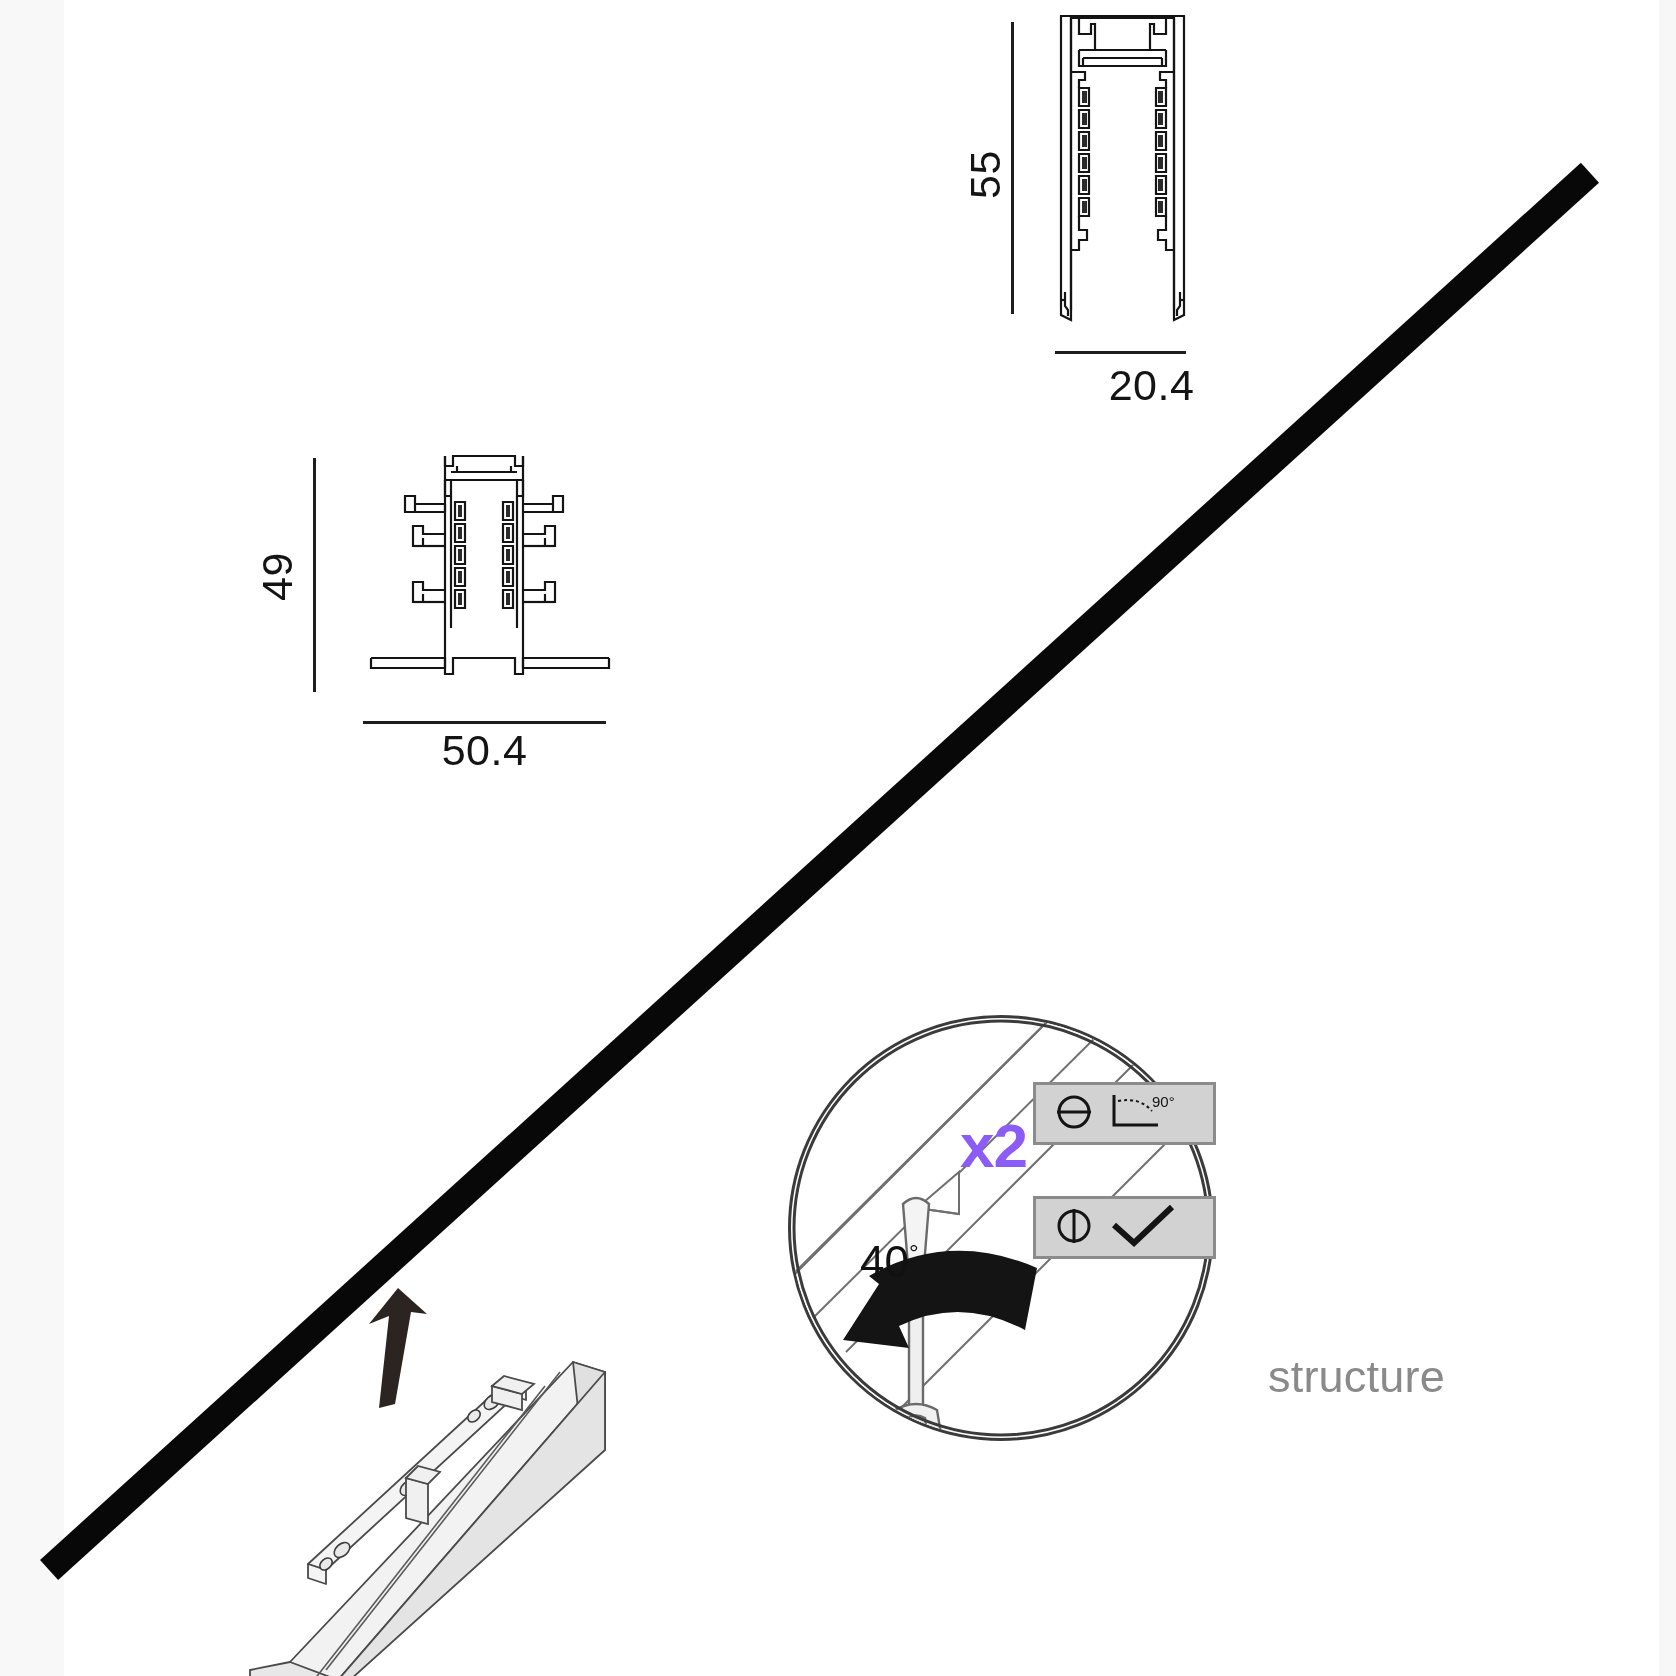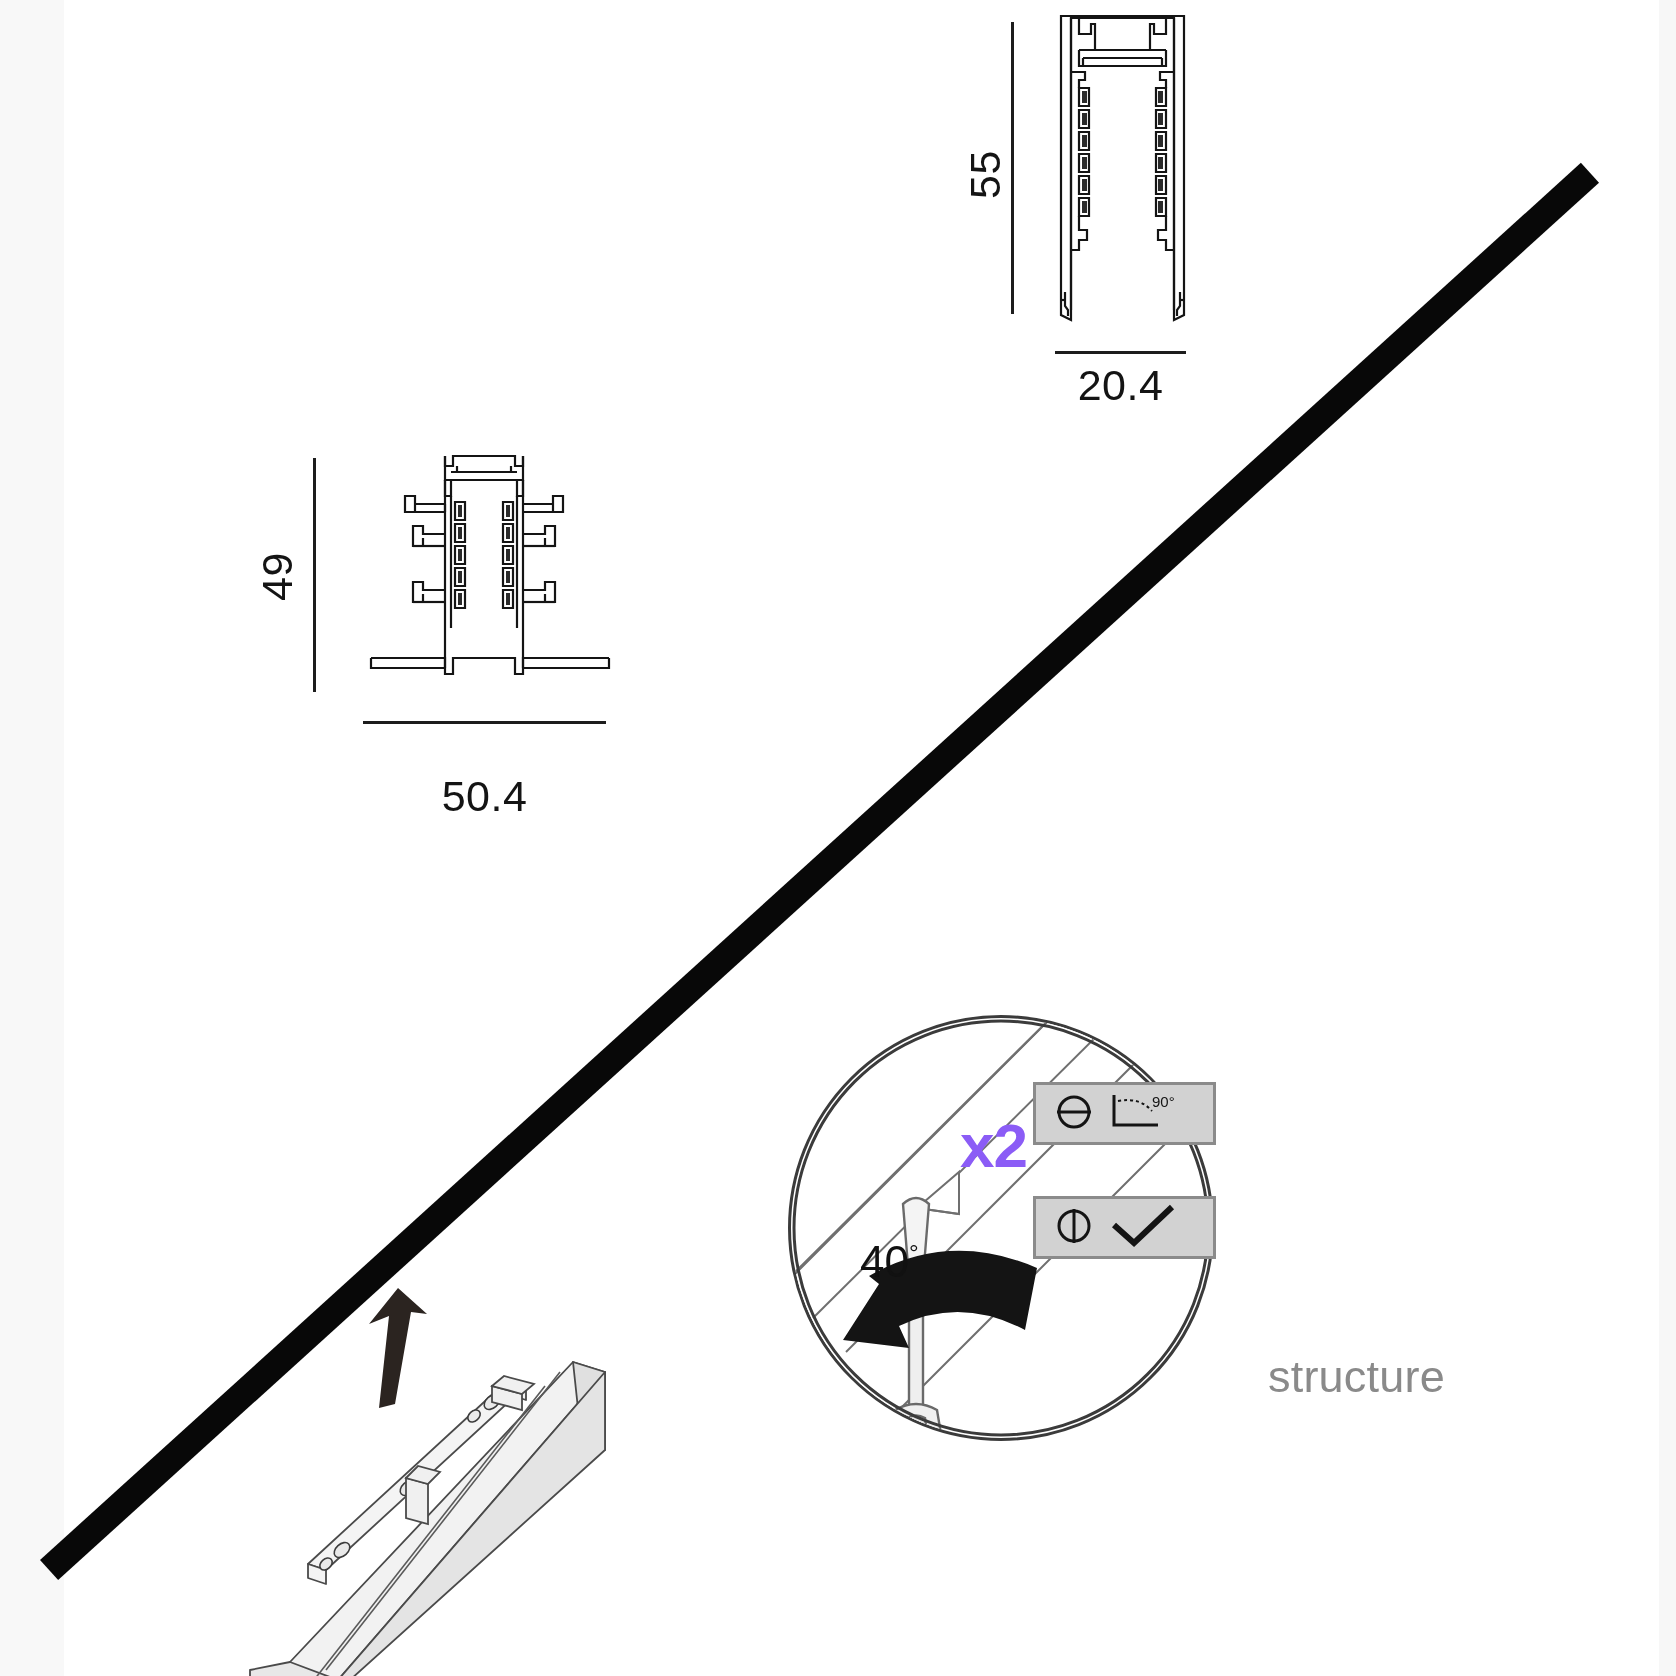--- a/index.html
+++ b/index.html
@@ -152,21 +152,21 @@
       </g>
     </svg>
   </div>
 
   <div class="rule-v" style="left:1011px; top:22px; height:292px;"></div>
 
   <div class="dim vert" style="left:940px; top:150px; width:90px; text-align:center;">55</div>
 
   <div class="rule-h" style="left:1055px; top:351px; width:131px;"></div>
 
-  <div class="dim" style="left:1055px; top:361px; width:131px; text-align:center;">20.4</div>
+  <div class="dim" style="left:1086px; top:361px; width:131px; text-align:center;">20.4</div>
 
   <div class="profile" style="left:365px; top:450px; width:250px; height:240px;">
     <svg width="250" height="240" viewBox="0 0 250 240">
       <g fill="none" stroke="#141414" stroke-width="2.2" stroke-linejoin="miter">
 
         <path d="M80,6 L80,16 L88,16 L88,6 L150,6 L150,16 L158,16 L158,6"></path>
         <path d="M80,6 L80,30 L158,30 L158,6"></path>
         <path d="M86,22 L152,22"></path>
         <path d="M92,16 L92,22"></path>
         <path d="M146,16 L146,22"></path>
@@ -230,21 +230,21 @@
       </g>
     </svg>
   </div>
 
   <div class="rule-v" style="left:313px; top:458px; height:234px;"></div>
 
   <div class="dim vert" style="left:232px; top:552px; width:90px; text-align:center;">49</div>
 
   <div class="rule-h" style="left:363px; top:721px; width:243px;"></div>
 
-  <div class="dim" style="left:363px; top:772px; width:243px; text-align:center;">50.4</div>
+  <div class="dim" style="left:363px; top:726px; width:243px; text-align:center;">50.4</div>
 
   <div class="profile" style="left:230px; top:1250px; width:420px; height:430px;">
     <svg width="420" height="430" viewBox="0 0 420 430">
 
       <g stroke="#4a4a4a" stroke-width="1.8" stroke-linejoin="round">
 
         <polygon points="343,112 375,122 108,430 60,430 60,412" fill="#f2f2f2"></polygon>
 
         <polygon points="60,412 108,430 20,430 20,420" fill="#e8e8e8"></polygon>
 

